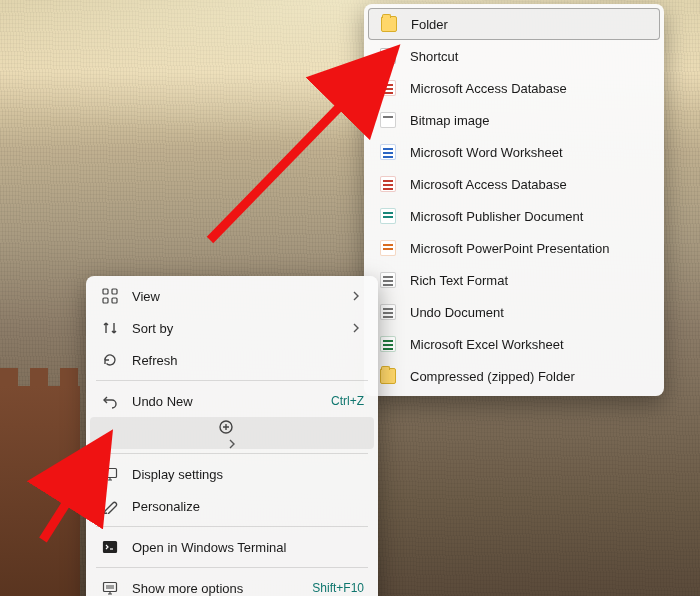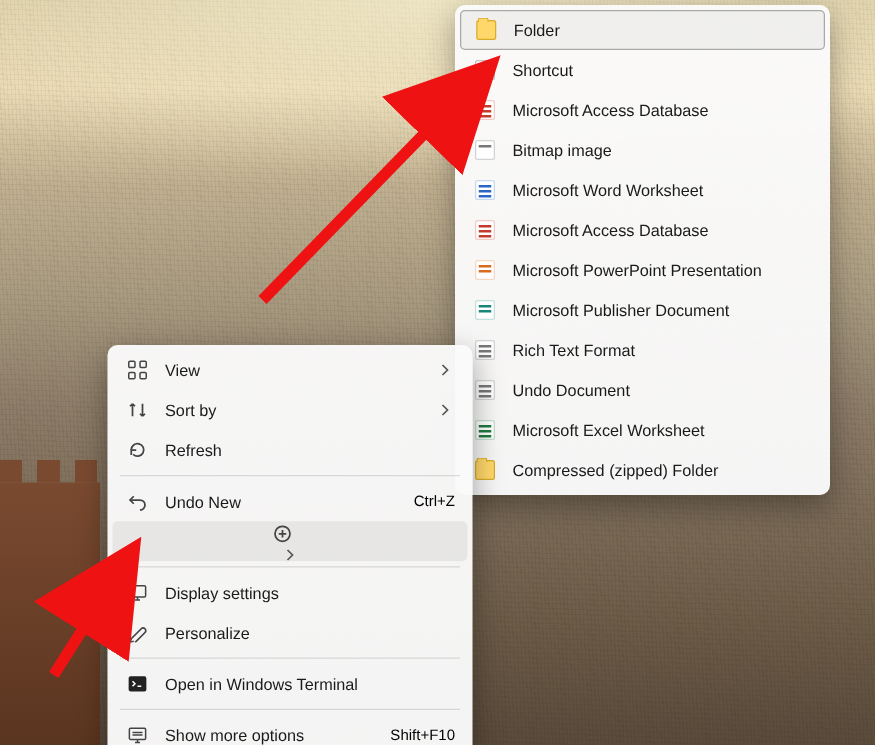--- a/index.html
+++ b/index.html
@@ -72,21 +72,21 @@
   .item.hover { background: rgba(0,0,0,0.06); flex-direction: column; }
   .item.selected { background: rgba(0,0,0,0.04); border:1px solid rgba(0,0,0,0.3); }
   .ico {
     width: 20px; height: 20px;
     display: flex; align-items: center; justify-content: center;
     margin-right: 12px;
     flex-shrink: 0;
   }
   .ico svg { width: 16px; height: 16px; }
   .label { flex: 1; white-space: nowrap; overflow: hidden; text-overflow: ellipsis; }
-  .hint { color: #000000; font-size: 12px; margin-left: 8px; }
+  .hint { color: #0f766e; font-size: 12px; margin-left: 8px; }
   .chev {
     width: 16px; display:flex; align-items:center; justify-content:center;
     color:#555;
   }
   .sep { height:1px; background:rgba(0,0,0,0.12); margin:4px 6px; }
 
   
   .ft { width:16px; height:16px; border:1px solid rgba(0,0,0,0.25); border-radius:2px; position:relative; background:#fff; }
   .ft::after{ content:""; position:absolute; left:2px; right:2px; top:3px; height:3px; }
   .ft.folder{ background:#ffd76a; border-color:#d9ad2a; }
@@ -175,36 +175,36 @@
           <span class="bar bar2"></span>
           <span class="bar bar3"></span>
         </span>
       </span>
     <span class="label">Microsoft Access Database</span>
   </div>
 
 
   <div class="item">
     <span class="ico">
+        <span class="ft teal">
+          <span class="bar"></span>
+          <span class="bar bar2"></span>
+        </span>
+      </span>
+    <span class="label">Microsoft Publisher Document</span>
+  </div>
+
+  <div class="item">
+    <span class="ico">
         <span class="ft orange">
           <span class="bar"></span>
           <span class="bar bar2"></span>
         </span>
       </span>
     <span class="label">Microsoft PowerPoint Presentation</span>
-  </div>
-
-  <div class="item">
-    <span class="ico">
-        <span class="ft teal">
-          <span class="bar"></span>
-          <span class="bar bar2"></span>
-        </span>
-      </span>
-    <span class="label">Microsoft Publisher Document</span>
   </div>
 
   <div class="item">
     <span class="ico">
         <span class="ft grey">
           <span class="bar"></span>
           <span class="bar bar2"></span>
           <span class="bar bar3"></span>
         </span>
       </span>

